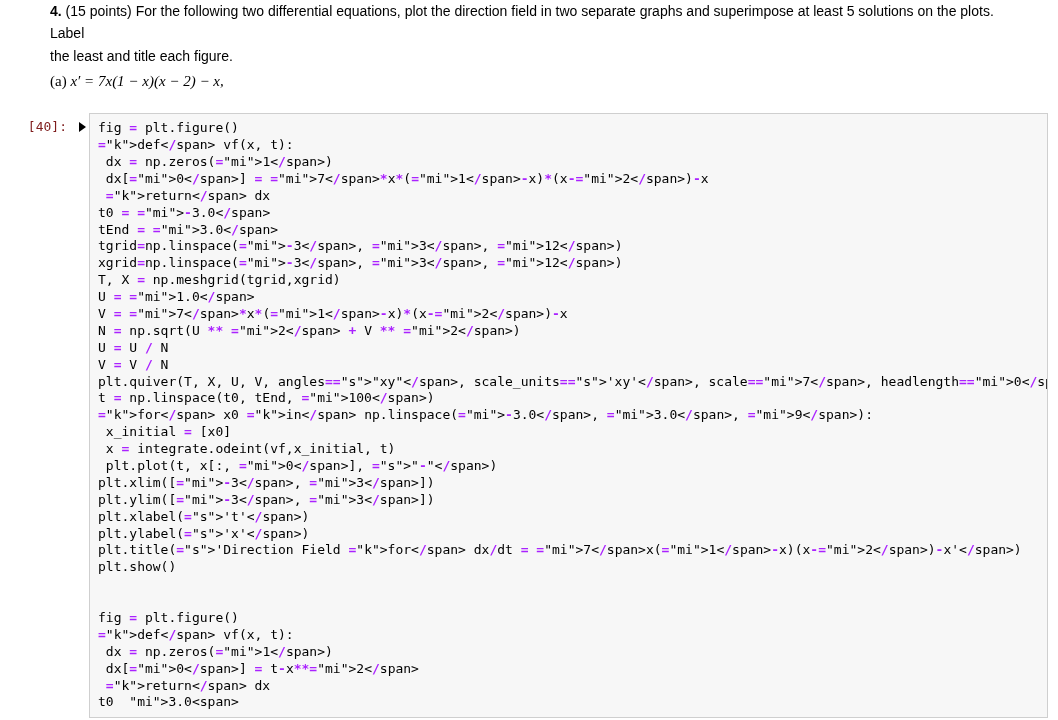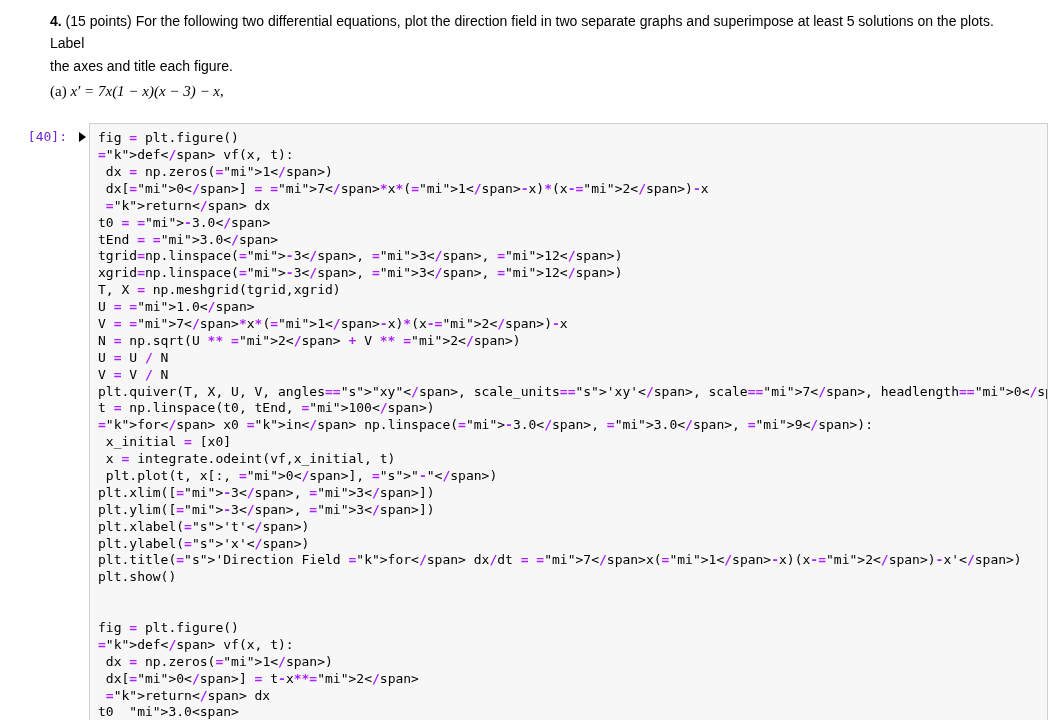--- a/index.html
+++ b/index.html
@@ -8,21 +8,21 @@
       box-sizing: border-box;
     }
     body {
       font-family: -apple-system, BlinkMacSystemFont, "Segoe UI", Helvetica, Arial, sans-serif;
       font-size: 14px;
       color: #000;
       background: #fff;
       padding: 0;
     }
     .problem-section {
-      padding: 10px 50px 20px 50px;
+      padding: 0 50px 20px 50px;
       line-height: 1.6;
     }
     .problem-text {
       font-size: 14px;
       color: #000;
     }
     .problem-text .bold {
       font-weight: bold;
     }
     .equation-line {
@@ -38,21 +38,21 @@
       align-items: flex-start;
     }
     .prompt-area {
       width: 75px;
       min-width: 75px;
       text-align: right;
       padding-right: 8px;
       padding-top: 6px;
       font-family: "Menlo", "Consolas", monospace;
       font-size: 13px;
-      color: #6d28d9;
+      color: #7f1d1d;
     }
     .run-button {
       width: 14px;
       min-width: 14px;
       padding-top: 6px;
       display: flex;
       justify-content: center;
       align-items: flex-start;
     }
     .run-icon {
@@ -79,24 +79,24 @@
   </style>
 </head>
 <body>
 
 <div class="problem-section">
   <div class="problem-text">
     <span class="bold">4.</span>
     <span>(15 points)</span>
     <span>For the following two differential equations, plot the direction field in two separate graphs and superimpose at least 5 solutions on the plots. Label</span>
   </div>
-  <div class="problem-text">the axes and title each figure.</div>
+  <div class="problem-text">the least and title each figure.</div>
   <div class="equation-line">
     <span>(a)</span>
-    <span class="var">x′ = 7x(1 − x)(x − 3) − x,</span>
+    <span class="var">x′ = 7x(1 − x)(x − 2) − x,</span>
   </div>
 </div>
 
 <div class="cell-row">
   <div class="prompt-area">[40]:</div>
   <div class="run-button">
     <div class="run-icon"></div>
   </div>
   <div class="code-cell" id="code-content">fig <span class="o">=</span> plt.figure()
 <span class<span="" class="o">=</span>"k"&gt;def&lt;<span class="o">/</span>span&gt; vf(x, t):

